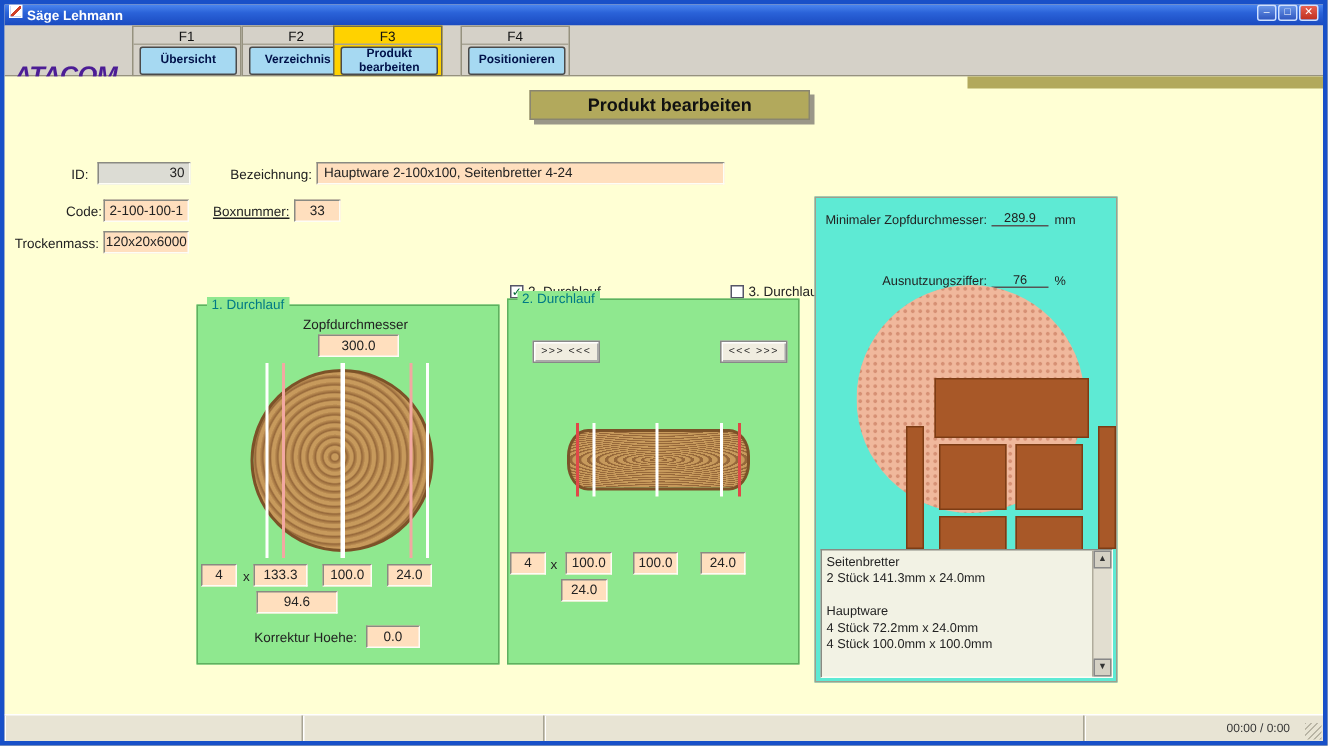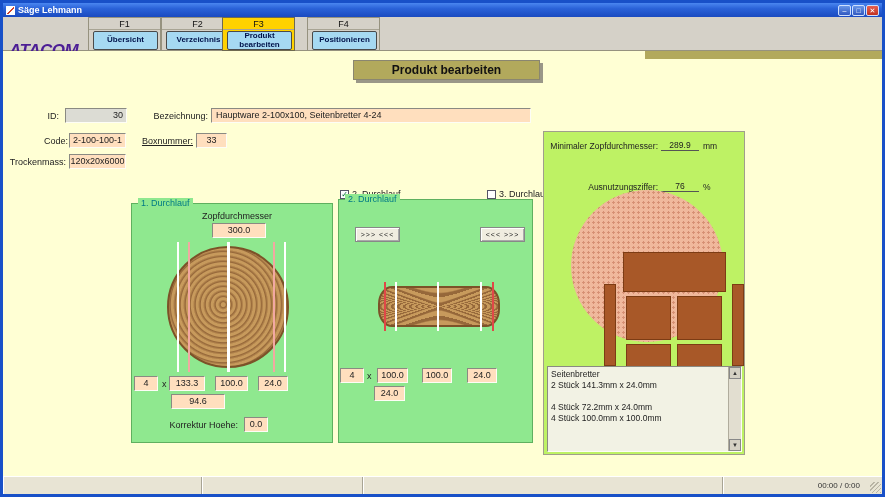--- a/index.html
+++ b/index.html
@@ -2,21 +2,21 @@
 <html><head>
 <meta charset="utf-8">
 <style>
   * { margin:0; padding:0; box-sizing:border-box; }
   body { font-family:"Liberation Sans", sans-serif; background:#777; }
   .window { position:relative; width:885px; height:497px; border:3px solid #1850c8; background:#d5d1c8; overflow:hidden; }
 
   
   .titlebar { position:absolute; top:0; left:0; right:0; height:14px;
     background:linear-gradient(180deg,#4a86f0 0%,#2a62d8 40%,#1a4ac0 100%);
-    display:flex; align-items:center; padding:0 3px; }
+    display:flex; padding:0 3px; }
   .app-icon { width:9px; height:9px; margin-right:3px;
     background:linear-gradient(135deg,#fff 45%,#d04028 45% 60%,#fff 60%); border:1px solid #fff; }
   .title-text { color:#fff; font-size:9px; font-weight:bold; flex:1; line-height:14px; }
   .win-controls { display:flex; gap:1px; }
   .win-btn { width:13px; height:11px; font-size:7px; line-height:10px; text-align:center; color:#fff;
     background:linear-gradient(180deg,#6a96e8,#3058c0); border:1px solid #cfe0ff; border-radius:2px; cursor:default; }
   .win-btn.close { background:linear-gradient(180deg,#e86050,#c03020); }
 
   
   .toolbar { position:absolute; top:14px; left:0; right:0; height:34px; background:#d5d1c8; border-bottom:1px solid #96927f; }
@@ -40,21 +40,21 @@
     text-align:center; font-size:12px; font-weight:bold; color:#111; line-height:19px; }
 
   .lbl { position:absolute; font-size:9px; color:#222; text-align:right; }
   .field { position:absolute; height:15px; background:#ffdfbe;
     border:1px solid; border-color:#8a8a82 #fdfdf6 #fdfdf6 #8a8a82;
     font-size:9px; color:#222; text-align:center; line-height:13px; overflow:hidden; }
   .field.gray { background:#dcdcd4; }
   .field.left { text-align:left; padding-left:4px; }
 
   #lbl-id { left:18px; top:60px; width:38px; }   #f-id  { left:62px;  top:57px; width:62px;padding-left:44px; }
-  #lbl-bez { left:145px; top:60px; width:60px; } #f-bez { left:208px; top:57px; width:320px; }
+  #lbl-bez { left:145px; top:60px; width:60px; } #f-bez { left:208px; top:57px; width:272px; }
   #lbl-code { left:25px; top:85px; width:40px; } #f-code{ left:66px;  top:82px; width:57px; }
   #lbl-box { left:138px; top:85px; width:52px;text-decoration:underline; } #f-box { left:193px; top:82px; width:31px; }
   #lbl-trk { left:3px;  top:106px; width:60px; } #f-trk { left:66px;  top:103px; width:57px; }
 
   
   .groupbox { position:absolute; background:#8fe88f; border:1px solid #5fb05f; }
   .legend { position:absolute; top:-6px; left:6px; background:#8fe88f; padding:0 3px;
     font-size:9px; color:#007a85; }
   #gb1 { left:128px; top:152px; width:202px; height:240px; }
   #gb2 { left:335px; top:148px; width:195px; height:244px; }
@@ -73,21 +73,21 @@
     border-color:#8a8a82 #fdfdf6 #fdfdf6 #8a8a82; font-size:9px; text-align:center; line-height:13px; color:#222; }
   .times { position:absolute; font-size:9px; color:#222; }
 
   #p1-count { left:2px;  top:172px; width:24px; }
   #p1-times { left:30px; top:175px; }
   #p1-w1 { left:37px;  top:172px; width:36px; }
   #p1-w2 { left:83px;  top:172px; width:33px; }
   #p1-w3 { left:126px; top:172px; width:30px; }
   #p1-w4 { left:39px;  top:190px; width:54px; }
   #korr-lbl { position:absolute; left:20px; top:216px; width:86px; text-align:right; font-size:9px; color:#222; }
-  #p1-korr { left:112px; top:213px; width:24px; }
+  #p1-korr { left:112px; top:213px; width:36px; }
 
   
   .cbrow { position:absolute; top:138px; font-size:9px; color:#222; display:flex; align-items:center; gap:3px; }
   #cb2row { left:337px; } #cb3row { left:484px; }
   .cbox { width:9px; height:9px; background:#fff; border:1px solid #556; display:inline-block;
     font-size:8px; line-height:8px; text-align:center; color:#063; }
   .cbox.checked::after { content:"✓"; }
 
   
   .sbtn { position:absolute; top:27px; width:45px; height:15px; background:#f0ede0;
@@ -101,21 +101,21 @@
 
   #p2-count { left:1px;  top:168px; width:24px; }
   #p2-times { left:28px; top:171px; }
   #p2-w1 { left:38px;  top:168px; width:31px; }
   #p2-w2 { left:83px;  top:168px; width:30px; }
   #p2-w3 { left:128px; top:168px; width:30px; }
   #p2-w4 { left:35px;  top:186px; width:31px; }
 
   
   #rpanel { position:absolute; left:540px; top:80px; width:202px; height:324px;
-    background:#bef264; border:1px solid #a09e8c; }
+    background:#5eead4; border:1px solid #a09e8c; }
   .statline { position:absolute; left:2px; width:196px; height:12px; display:flex; align-items:flex-end; }
   #stat1 { top:7px; } #stat2 { top:20px;margin-top:28px; }
   .stat-label { width:112px; text-align:right; font-size:8.5px; color:#222; }
   .stat-value { width:38px; text-align:center; font-size:8.5px; color:#222; border-bottom:1px solid #555; margin-left:3px; }
   .stat-unit { margin-left:4px; font-size:8.5px; color:#222; }
   .pattern-circle { position:absolute; left:27px; top:58px; width:152px; height:152px; border-radius:50%;
     background-color:#f0b89c;
     background-image:radial-gradient(#d69074 1px, transparent 1.4px); background-size:5px 5px; }
   .cut-rect { position:absolute; background:#a85828; border:1px solid #7c3c14; }
   #cr-top { left:52px; top:62px; width:103px; height:40px; }
@@ -277,20 +277,21 @@
         <div class="cut-rect" id="cr-b2"></div>
         <div class="cut-rect" id="cr-l"></div>
         <div class="cut-rect" id="cr-r"></div>
       </div>
 
       <div id="summary">
         <div class="sum-text">
           <div class="sline">Seitenbretter</div>
           <div class="sline">2 Stück 141.3mm x 24.0mm</div>
           <div class="sline"></div>
+          <div class="sline">Hauptware</div>
           <div class="sline">4 Stück 72.2mm x 24.0mm</div>
           <div class="sline">4 Stück 100.0mm x 100.0mm</div>
         </div>
         <div class="vscroll">
           <div class="sc-btn sc-up">▲</div>
           <div class="sc-btn sc-down">▼</div>
         </div>
       </div>
     </div>
   </div>

